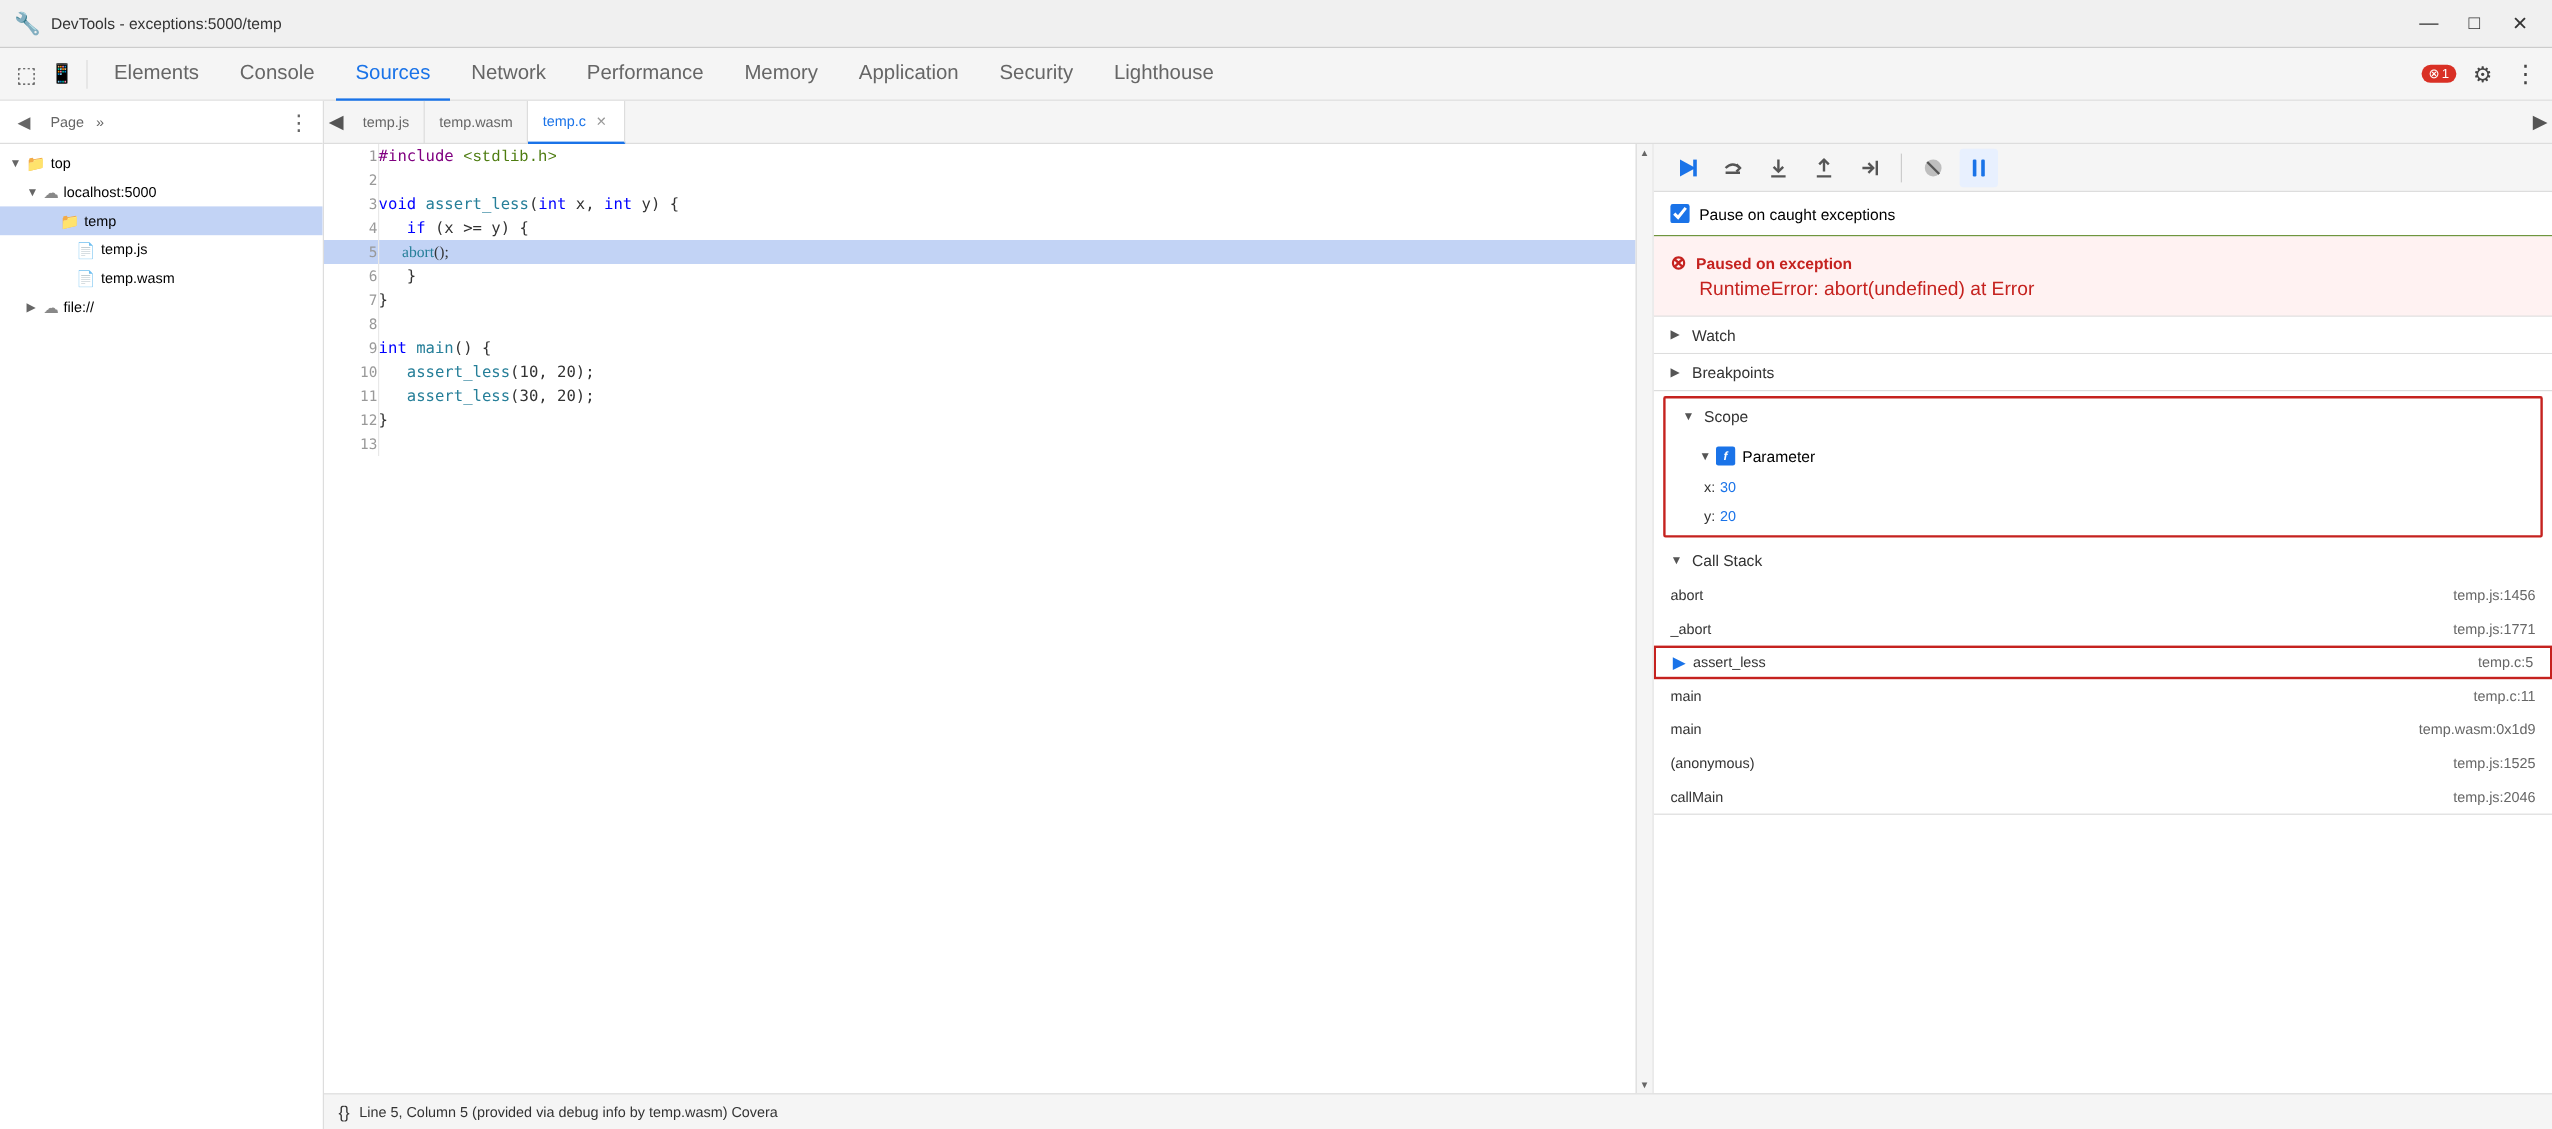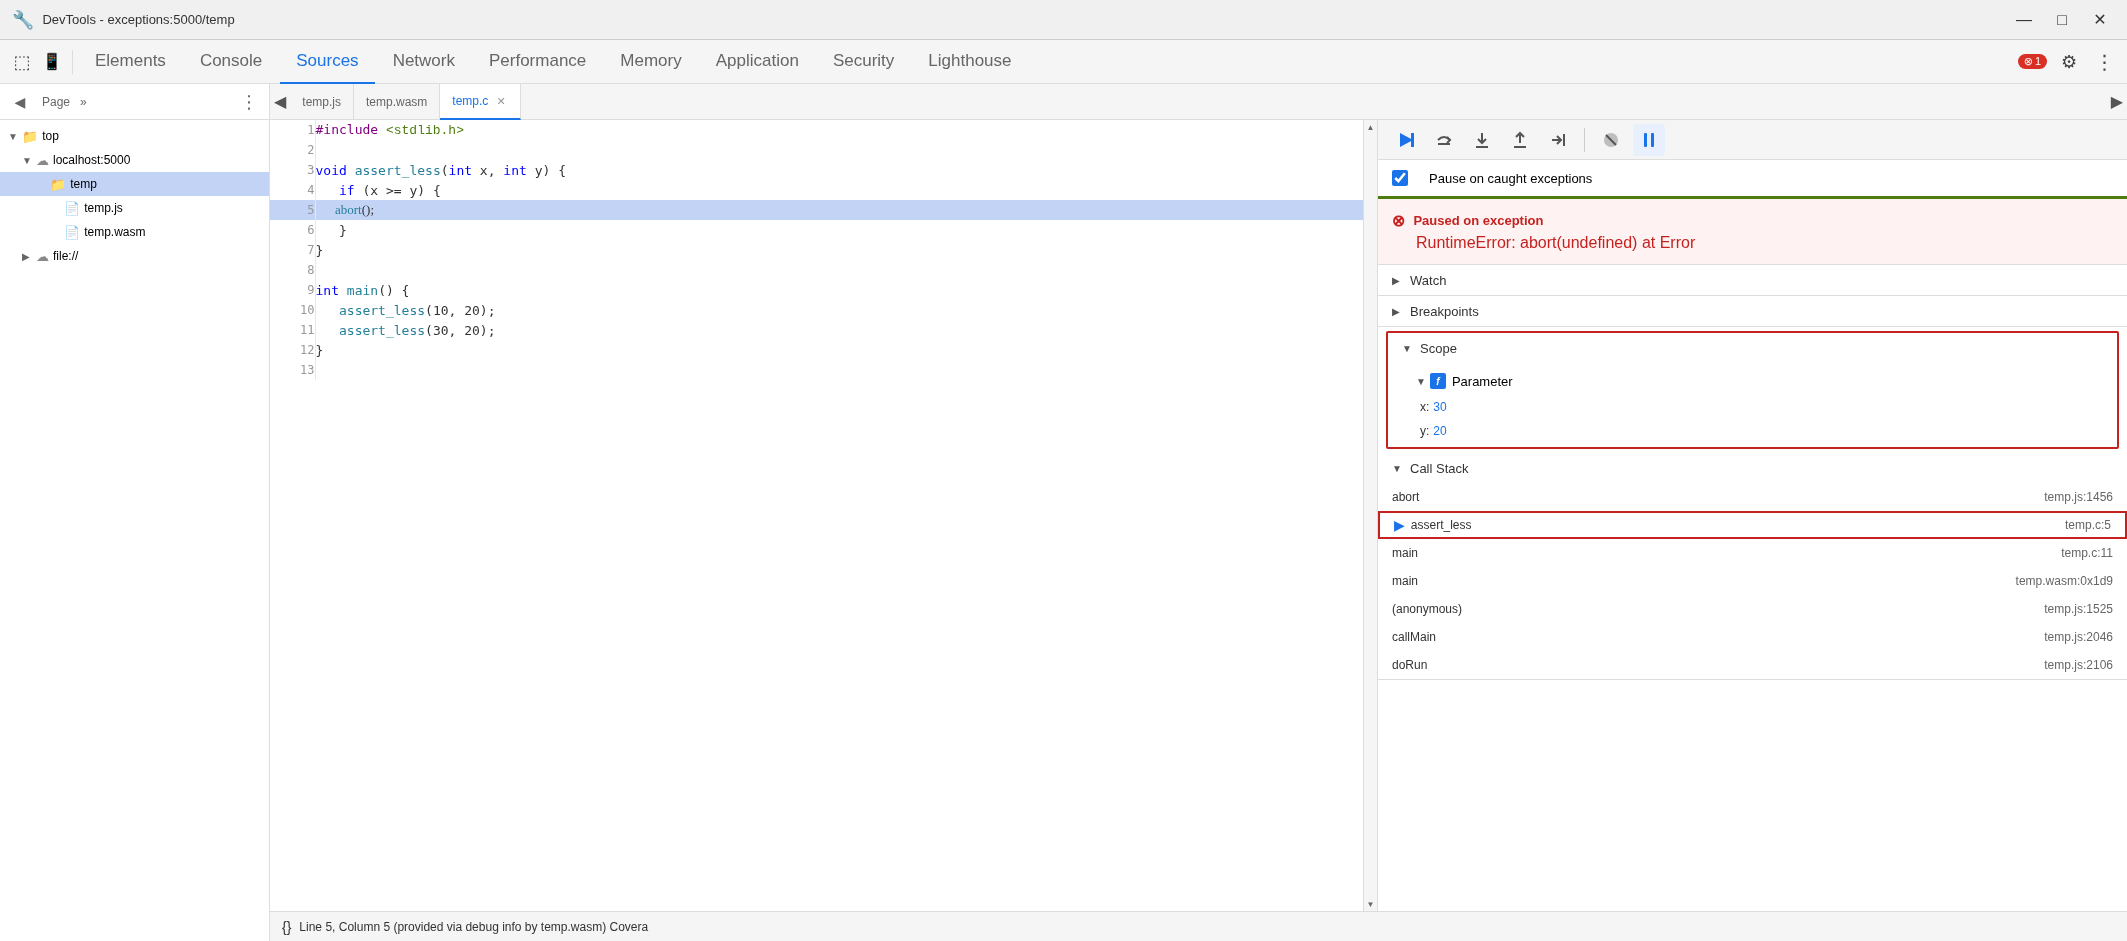--- a/index.html
+++ b/index.html
@@ -109,22 +109,22 @@
     
     .debug-toolbar {
       display: flex; align-items: center; height: 40px;
       border-bottom: 1px solid #ddd; padding: 0 12px; gap: 6px;
       background: #f5f5f5;
     }
     .debug-btn { width: 32px; height: 32px; background: none; border: none; cursor: pointer; display: flex; align-items: center; justify-content: center; border-radius: 3px; }
     .debug-btn svg { width: 20px; height: 20px; }
 
     .pause-exceptions {
-      display: flex; align-items: center; gap: 21px;
-      padding: 10px 14px; border-bottom: 3px solid #4d7c0f; background: #fff;
+      display: flex; align-items: center; gap: 8px;
+      padding: 10px 14px; border-bottom: 1px solid #4d7c0f; background: #fff;
     }
     .checkbox-blue { width: 16px; height: 16px; accent-color: #1a73e8; }
 
     .paused-exception-box {
       padding: 12px 14px; border-bottom: 1px solid #ddd;
       background: #fff2f2;
     }
     .paused-header { display: flex; align-items: center; gap: 8px; font-weight: bold; font-size: 13px; color: #c5221f; margin-bottom: 4px; }
     .error-icon { color: #c5221f; font-size: 16px; }
     .error-detail { color: #c5221f; font-size: 16px; padding-left: 24px; }
@@ -458,20 +458,24 @@
               <span class="section-arrow">▼</span>
               <span>Call Stack</span>
             </div>
             <div class="call-stack-list">
 
               <div class="call-stack-item">
                 <span class="call-stack-name">abort</span>
                 <span class="call-stack-loc">temp.js:1456</span>
               </div>
 
+              <div class="call-stack-item">
+                <span class="call-stack-name">_abort</span>
+                <span class="call-stack-loc">temp.js:1771</span>
+              </div>
 
               <div class="call-stack-item highlighted">
                 <span class="call-stack-name">
                   <span class="call-stack-arrow">▶</span>
                   assert_less
                 </span>
                 <span class="call-stack-loc">temp.c:5</span>
               </div>
 
               <div class="call-stack-item">
@@ -487,24 +491,20 @@
               <div class="call-stack-item">
                 <span class="call-stack-name">(anonymous)</span>
                 <span class="call-stack-loc">temp.js:1525</span>
               </div>
 
               <div class="call-stack-item">
                 <span class="call-stack-name">callMain</span>
                 <span class="call-stack-loc">temp.js:2046</span>
               </div>
 
-              <div class="call-stack-item">
-                <span class="call-stack-name">doRun</span>
-                <span class="call-stack-loc">temp.js:2106</span>
-              </div>
             </div>
           </div>
         </div>
       </div>
     </div>
 
     <div class="status-bar">
       <span class="status-bar-icon">{}</span>
       <span>Line 5, Column 5 (provided via debug info by temp.wasm)  Covera</span>
     </div>

